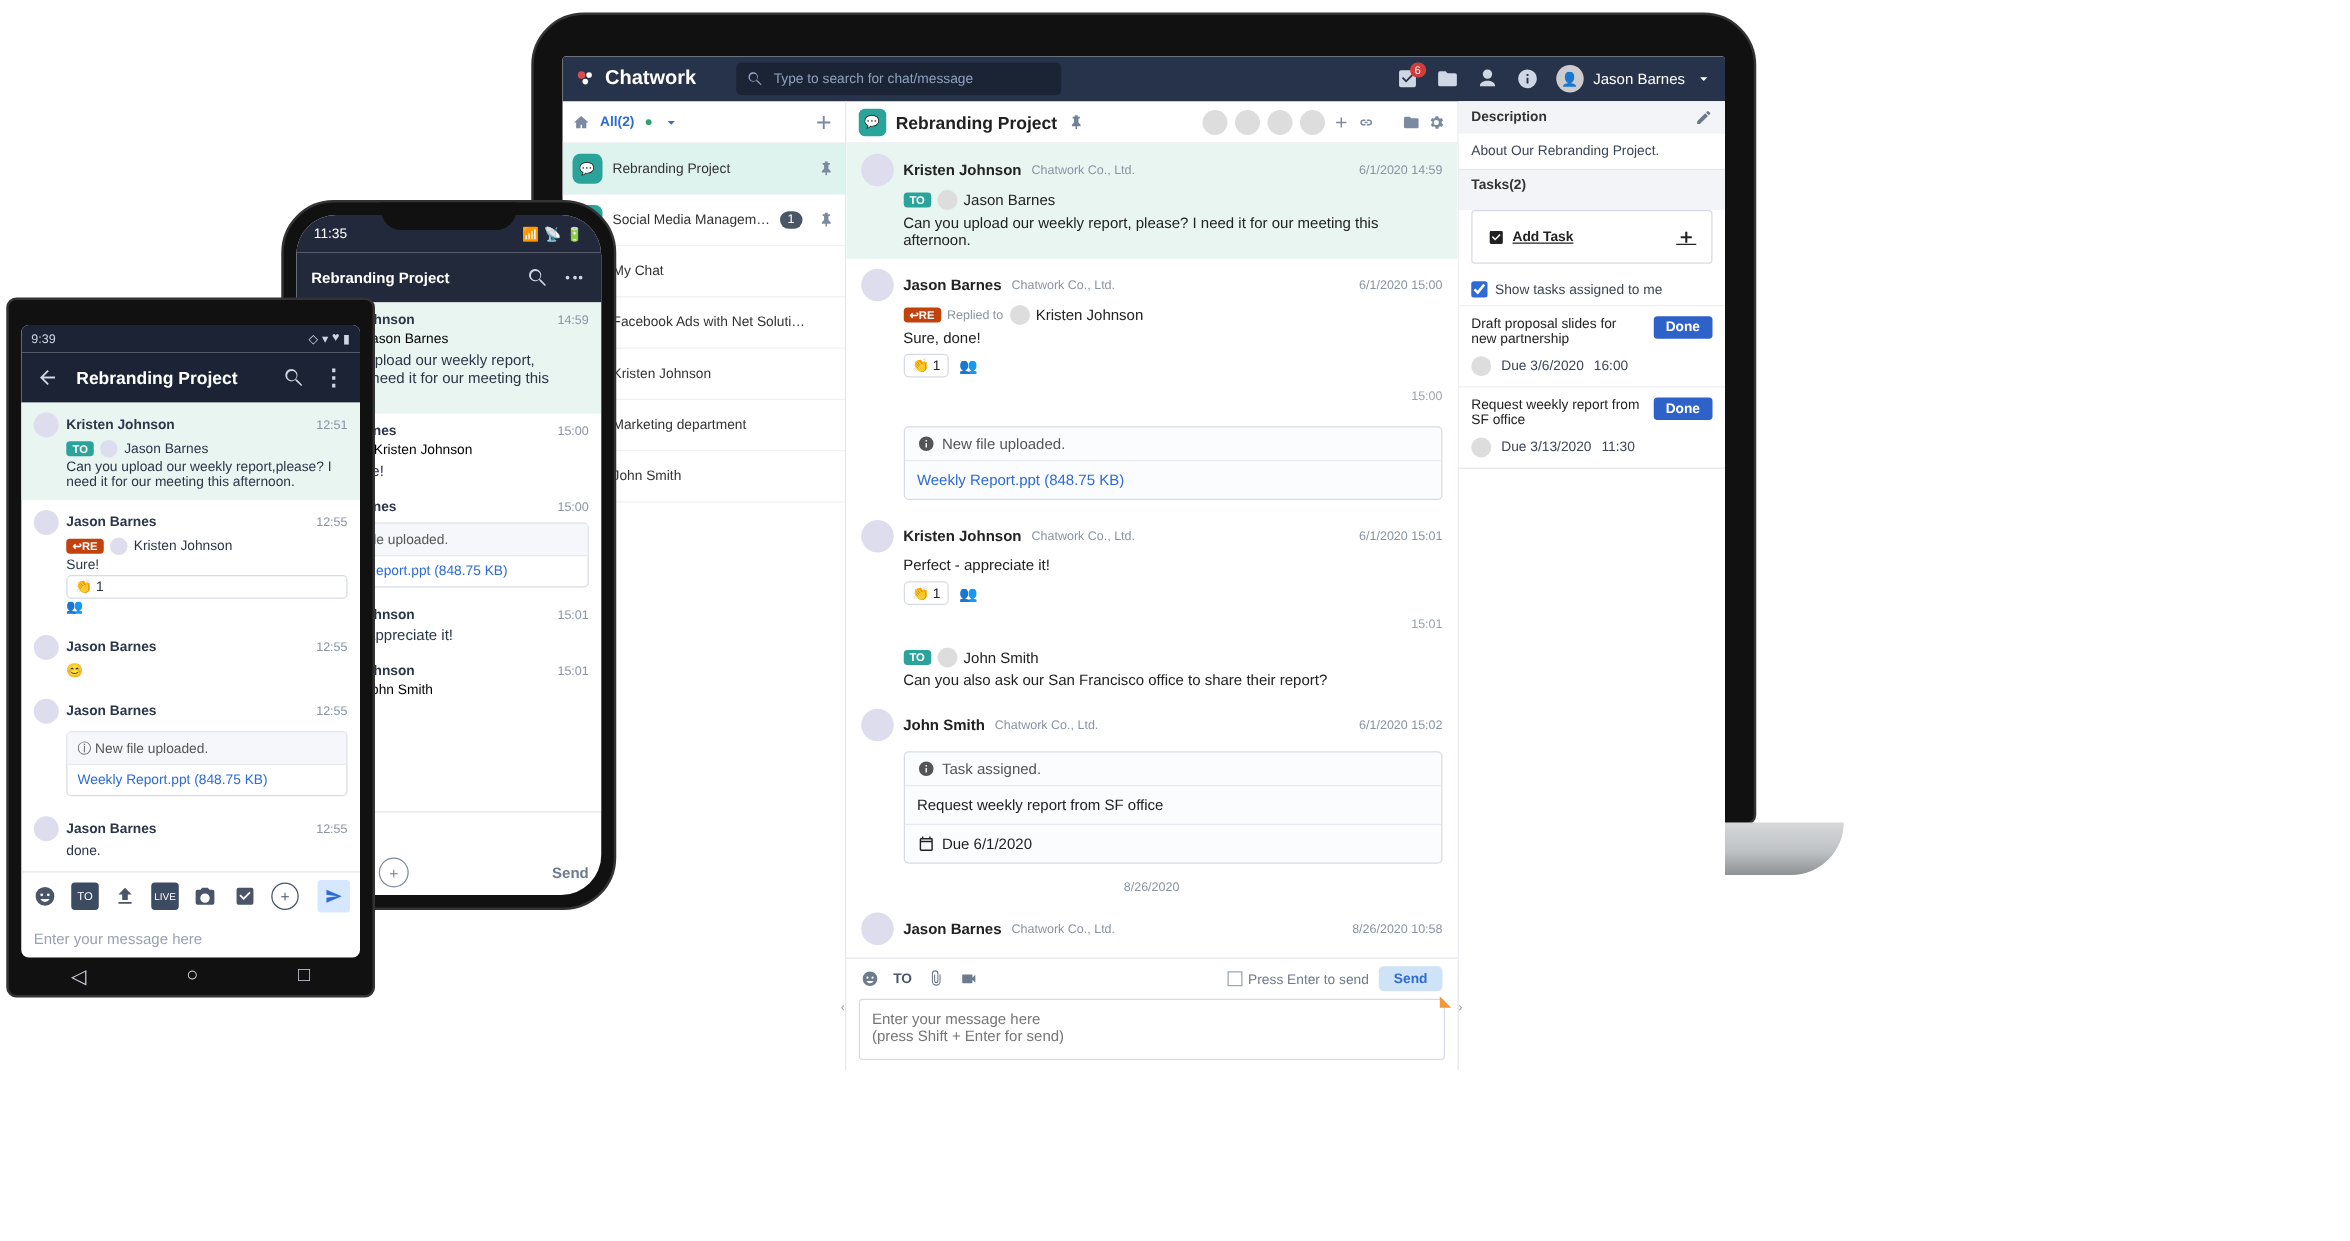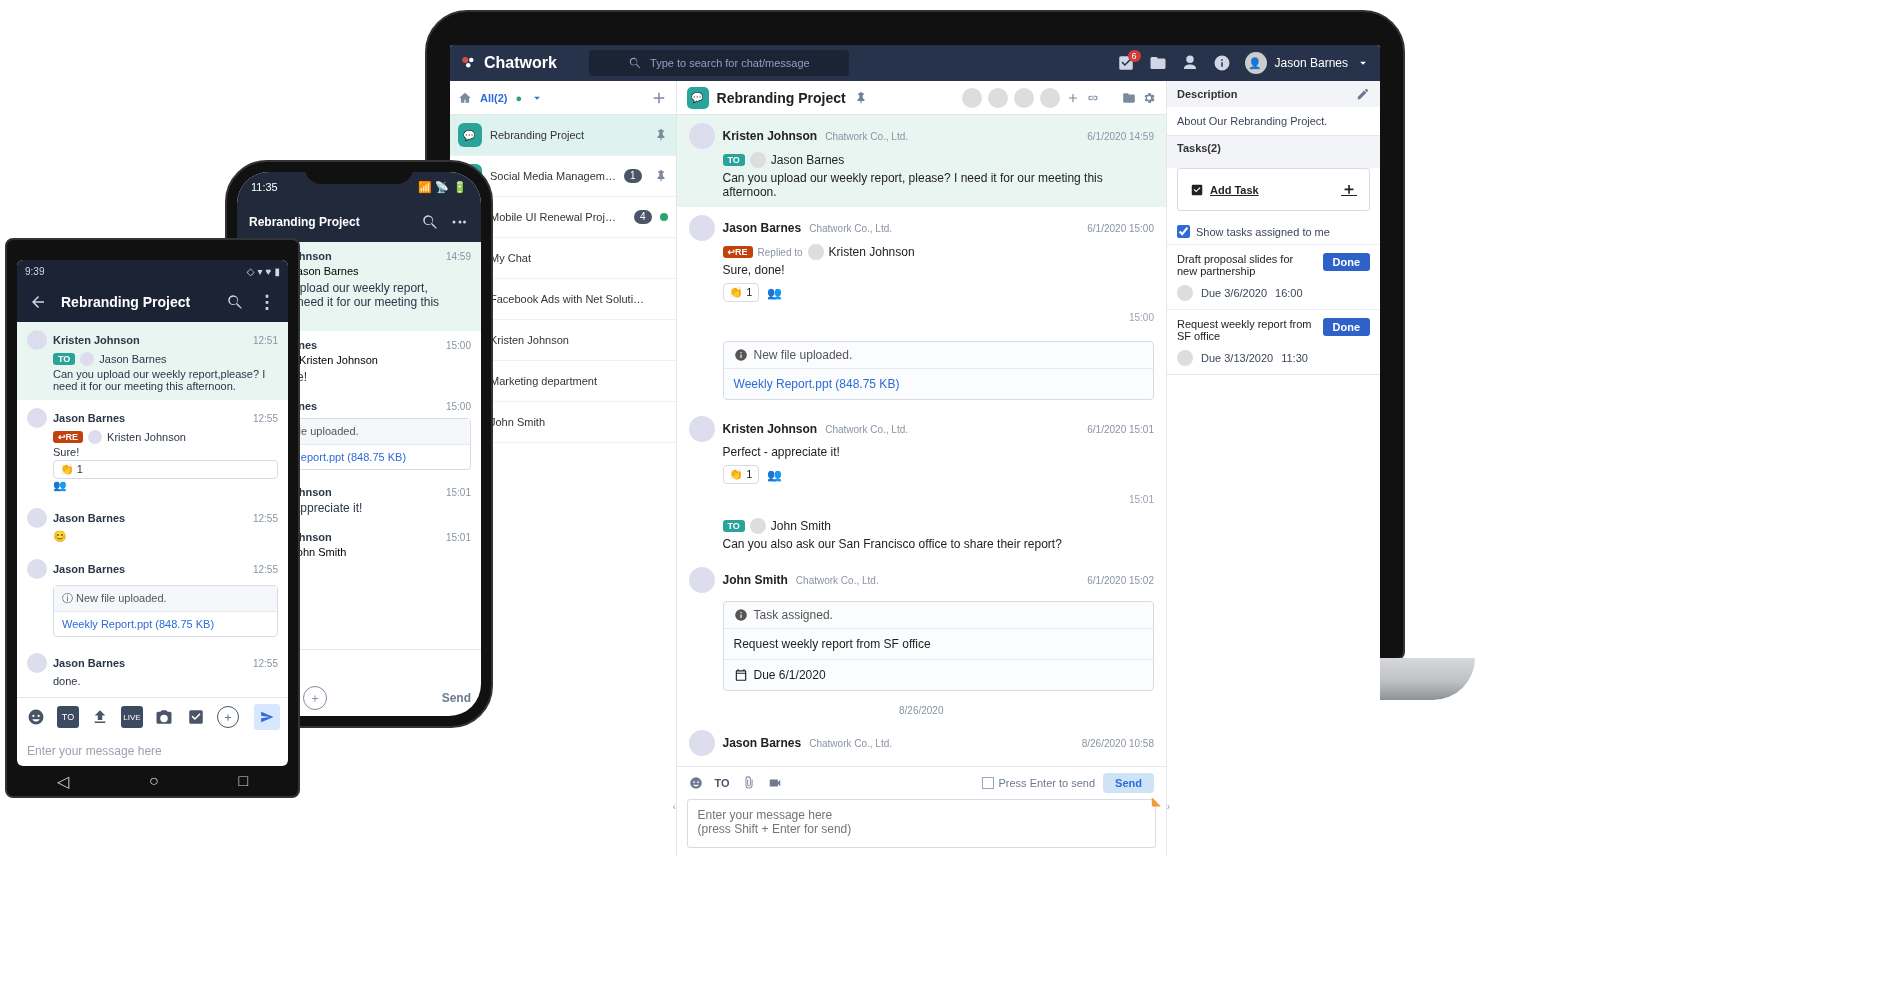--- a/index.html
+++ b/index.html
@@ -9,21 +9,21 @@
 
 .laptop{position:absolute;left:425px;top:10px;width:980px;height:860px;}
 .lap-bezel{position:absolute;left:0;top:0;width:980px;height:650px;background:#111;border-radius:42px 42px 8px 8px;border:2px solid #333;}
 .lap-screen{position:absolute;left:25px;top:35px;right:25px;bottom:14px;background:#fff;border-radius:3px;overflow:hidden;display:flex;flex-direction:column;font-size:12px;color:#222;}
 .lap-base{position:absolute;left:-70px;top:648px;width:1120px;height:42px;background:linear-gradient(#d6d8da, #bfc2c5 55%, #8f9295);border-radius:0 0 60px 60px;}
 .lap-notch{position:absolute;left:50%;top:648px;width:160px;height:10px;margin-left:-80px;background:#9ea1a4;border-radius:0 0 14px 14px;}
 
 .topbar{background:#26334a;color:#fff;height:36px;display:flex;align-items:center;padding:0 10px;gap:12px;}
 .logo{display:flex;align-items:center;gap:6px;font-weight:700;font-size:16px;}
 .logo-dot{display:inline-flex;}
-.search{flex:0 0 260px;margin-left:20px;background:#1b2435;border-radius:4px;height:26px;display:flex;align-items:center;padding:0 8px;gap:8px;color:#8fa1bf;font-size:11px;justify-content:center;}
+.search{flex:0 0 260px;margin-left:20px;background:#1b2435;border-radius:4px;height:26px;display:flex;align-items:center;padding:0 8px;gap:8px;color:#8fa1bf;font-size:11px;}
 .tb-right{margin-left:auto;display:flex;align-items:center;gap:14px;}
 .tb-ic{color:#cfd6e4;display:inline-flex;align-items:center;position:relative;}
 .badge-red{position:absolute;top:-4px;right:-6px;background:#d23b3b;color:#fff;border-radius:8px;font-size:9px;padding:0 4px;height:12px;line-height:12px;}
 .user{display:flex;align-items:center;gap:8px;font-size:12px;}
 .avatar{width:22px;height:22px;border-radius:50%;background:#ccc;display:inline-flex;align-items:center;justify-content:center;font-size:11px;color:#555;}
 
 .body{flex:1;display:flex;min-height:0;}
 
 
 .left{flex:0 0 187px;border-right:1px solid #e4e6ea;display:flex;flex-direction:column;}
@@ -297,26 +297,20 @@
               <div class="room">
                 <span class="rav">💬</span>
                 <span style="flex:1;overflow:hidden;text-overflow:ellipsis;white-space:nowrap">Social Media Managem…</span>
                 <span class="cnt">1</span>
                 <svg class="svg14" style="color:#7c8aa0;margin-left:4px">
                   <use href="#i-pin"></use>
                 </svg>
               </div>
               <div class="room">
                 <span class="rav">💬</span>
-                <span style="flex:1;overflow:hidden;text-overflow:ellipsis;white-space:nowrap">Mobile UI Renewal Proj…</span>
-                <span class="cnt">4</span>
-                <span class="dot"></span>
-              </div>
-              <div class="room">
-                <span class="rav">💬</span>
                 <span style="flex:1;overflow:hidden;text-overflow:ellipsis;white-space:nowrap">My Chat</span>
               </div>
               <div class="room">
                 <span class="rav">💬</span>
                 <span style="flex:1;overflow:hidden;text-overflow:ellipsis;white-space:nowrap">Facebook Ads with Net Soluti…</span>
               </div>
               <div class="room">
                 <span class="rav">💬</span>
                 <span style="flex:1;overflow:hidden;text-overflow:ellipsis;white-space:nowrap">Kristen Johnson</span>
               </div>

